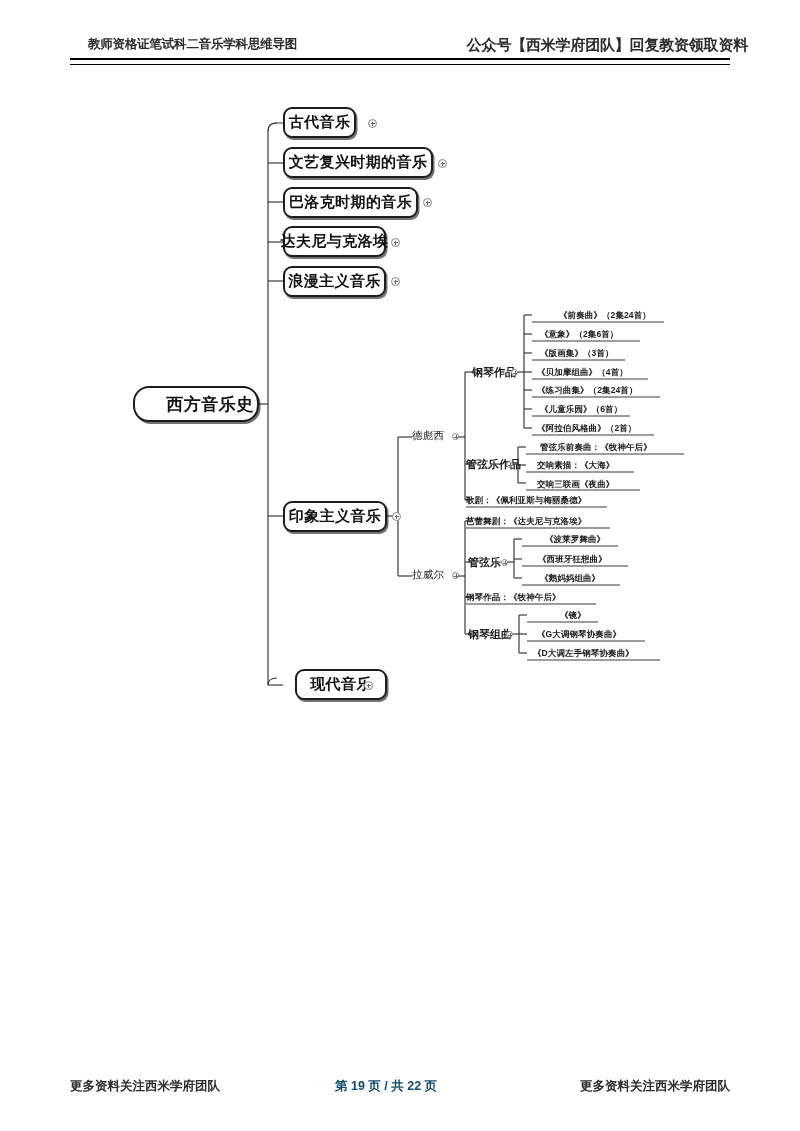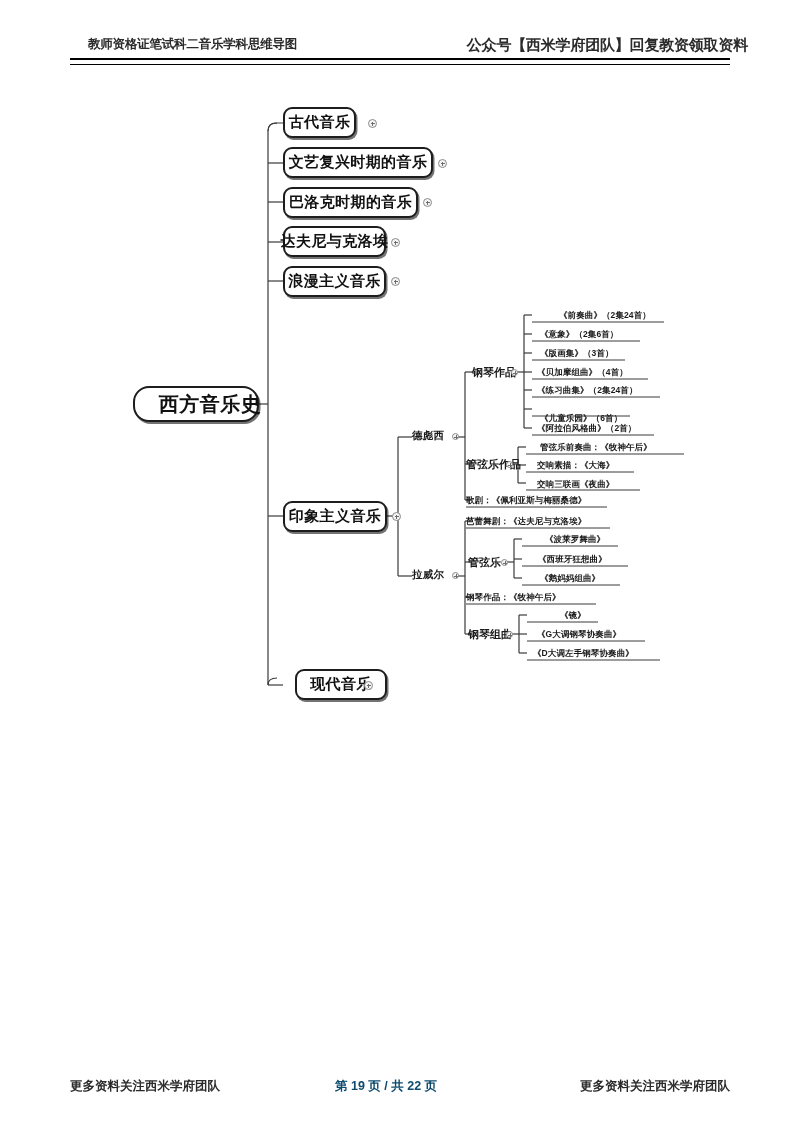--- a/index.html
+++ b/index.html
@@ -103,42 +103,42 @@
     border-radius: 9px;
     display: flex;
     align-items: center;
     justify-content: center;
     font-weight: bold;
     color: #111;
     white-space: nowrap;
     box-shadow: 1.5px 2px 0 rgba(0,0,0,0.55);
   }
   .node-root {
-    font-size: 20px;
+    font-size: 17px;
     border-width: 2.5px;
     border-radius: 16px;
     letter-spacing: 0.5px;
     padding-left: 28px;
   }
   .node-l1 {
     font-size: 15px;
     letter-spacing: 0.4px;
   }
 
   
   .label-node {
     position: absolute;
     font-size: 9px;
     color: #111;
     white-space: nowrap;
     line-height: 12px;
   }
   .label-l2 {
     font-size: 10.5px;
-    font-weight: bold;
+    font-weight: normal;
     color: #1a1a1a;
     letter-spacing: 0.3px;
   }
   .label-l2b {
     font-size: 11px;
     font-weight: bold;
     color: #1a1a1a;
   }
   .label-leaf {
     font-size: 8.5px;
@@ -311,21 +311,21 @@
     <div class="toggle sm" style="left:452px; top:572px;"></div>
 
     <div class="label-node label-l2b" style="left:472px; top:366px;">钢琴作品</div>
     <div class="toggle sm" style="left:511px; top:369px;"></div>
 
     <div class="label-node label-leaf" style="left:559px; top:309px;">《前奏曲》（2集24首）</div>
     <div class="label-node label-leaf" style="left:540px; top:328px;">《意象》（2集6首）</div>
     <div class="label-node label-leaf" style="left:540px; top:347px;">《版画集》（3首）</div>
     <div class="label-node label-leaf" style="left:537px; top:366px;">《贝加摩组曲》（4首）</div>
     <div class="label-node label-leaf" style="left:537px; top:384px;">《练习曲集》（2集24首）</div>
-    <div class="label-node label-leaf" style="left:540px; top:412px;">《儿童乐园》（6首）</div>
+    <div class="label-node label-leaf" style="left:540px; top:403px;">《儿童乐园》（6首）</div>
     <div class="label-node label-leaf" style="left:537px; top:422px;">《阿拉伯风格曲》（2首）</div>
 
     <div class="label-node label-l2b" style="left:466px; top:458px;">管弦乐作品</div>
     <div class="toggle sm" style="left:506px; top:461px;"></div>
 
     <div class="label-node label-leaf" style="left:540px; top:441px;">管弦乐前奏曲：《牧神午后》</div>
     <div class="label-node label-leaf" style="left:537px; top:459px;">交响素描：《大海》</div>
     <div class="label-node label-leaf" style="left:537px; top:478px;">交响三联画《夜曲》</div>
 
     <div class="label-node label-leaf" style="left:466px; top:494px;">歌剧：《佩利亚斯与梅丽桑德》</div>

